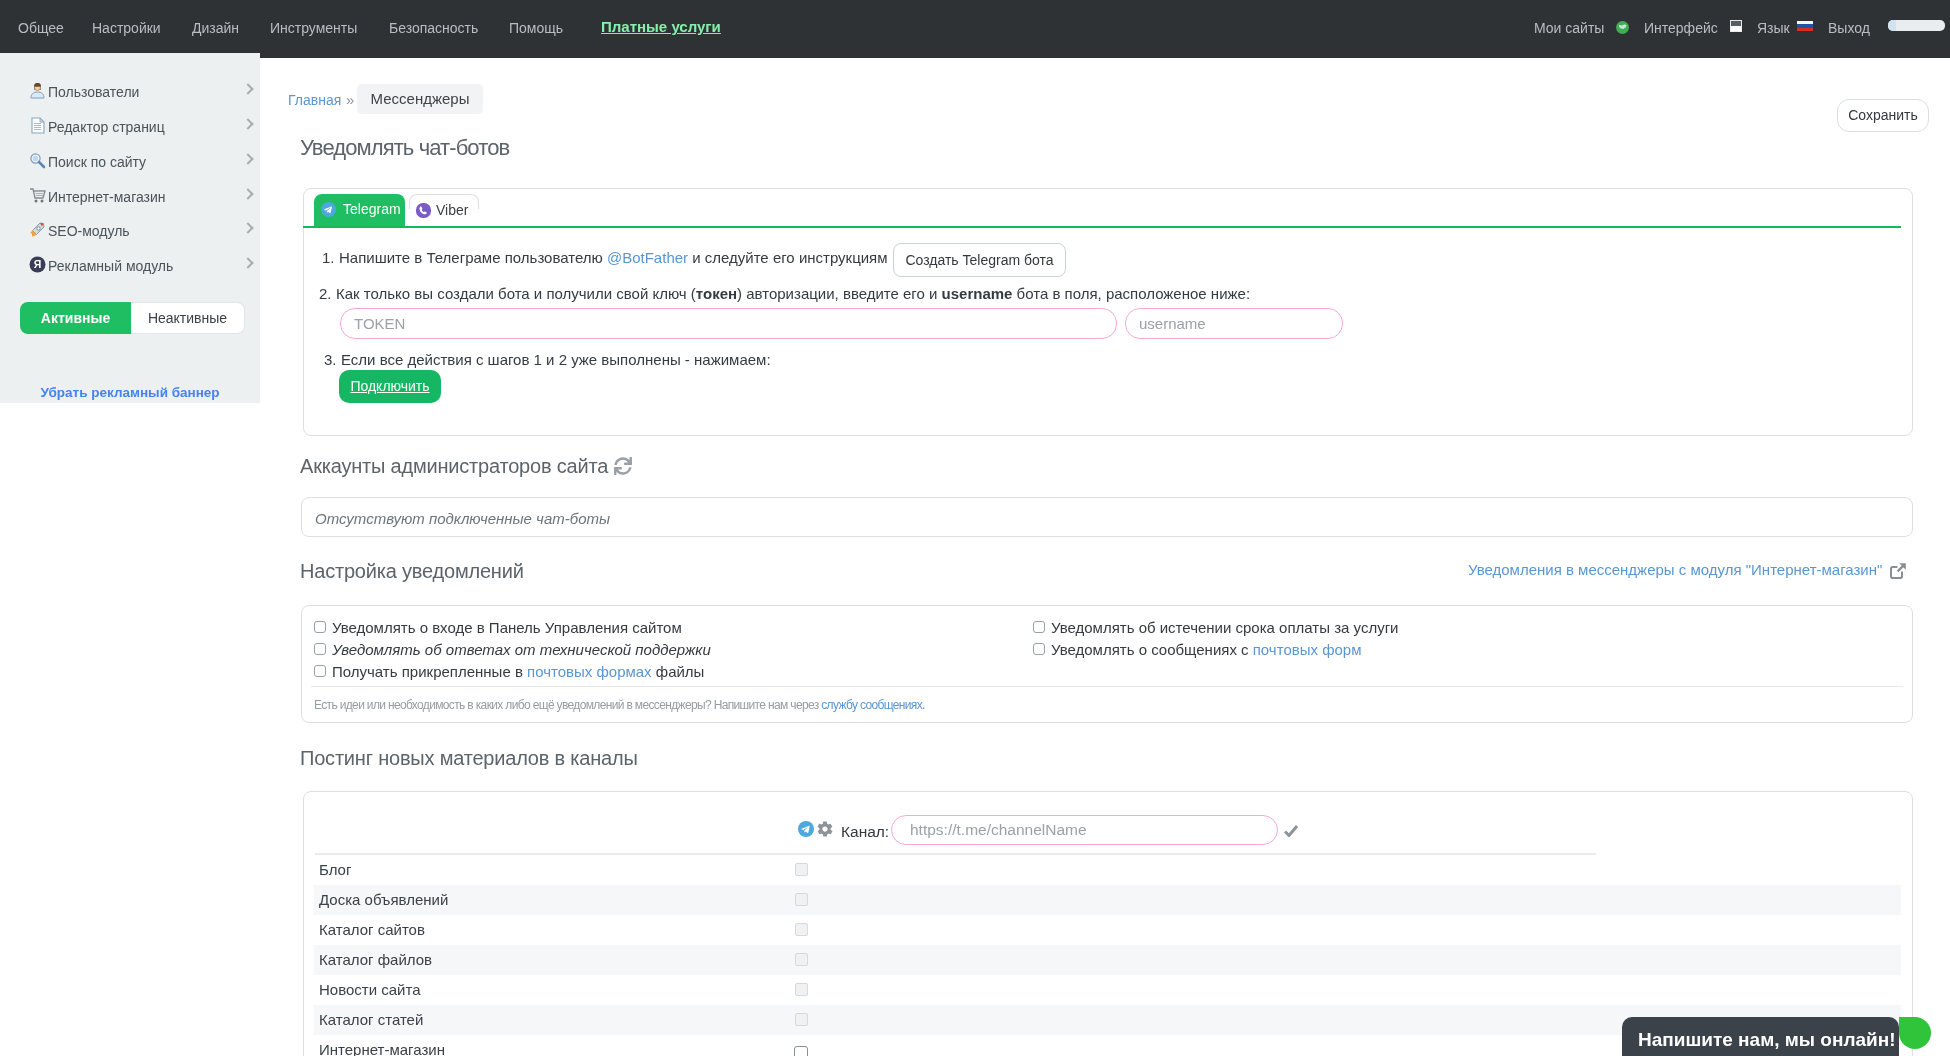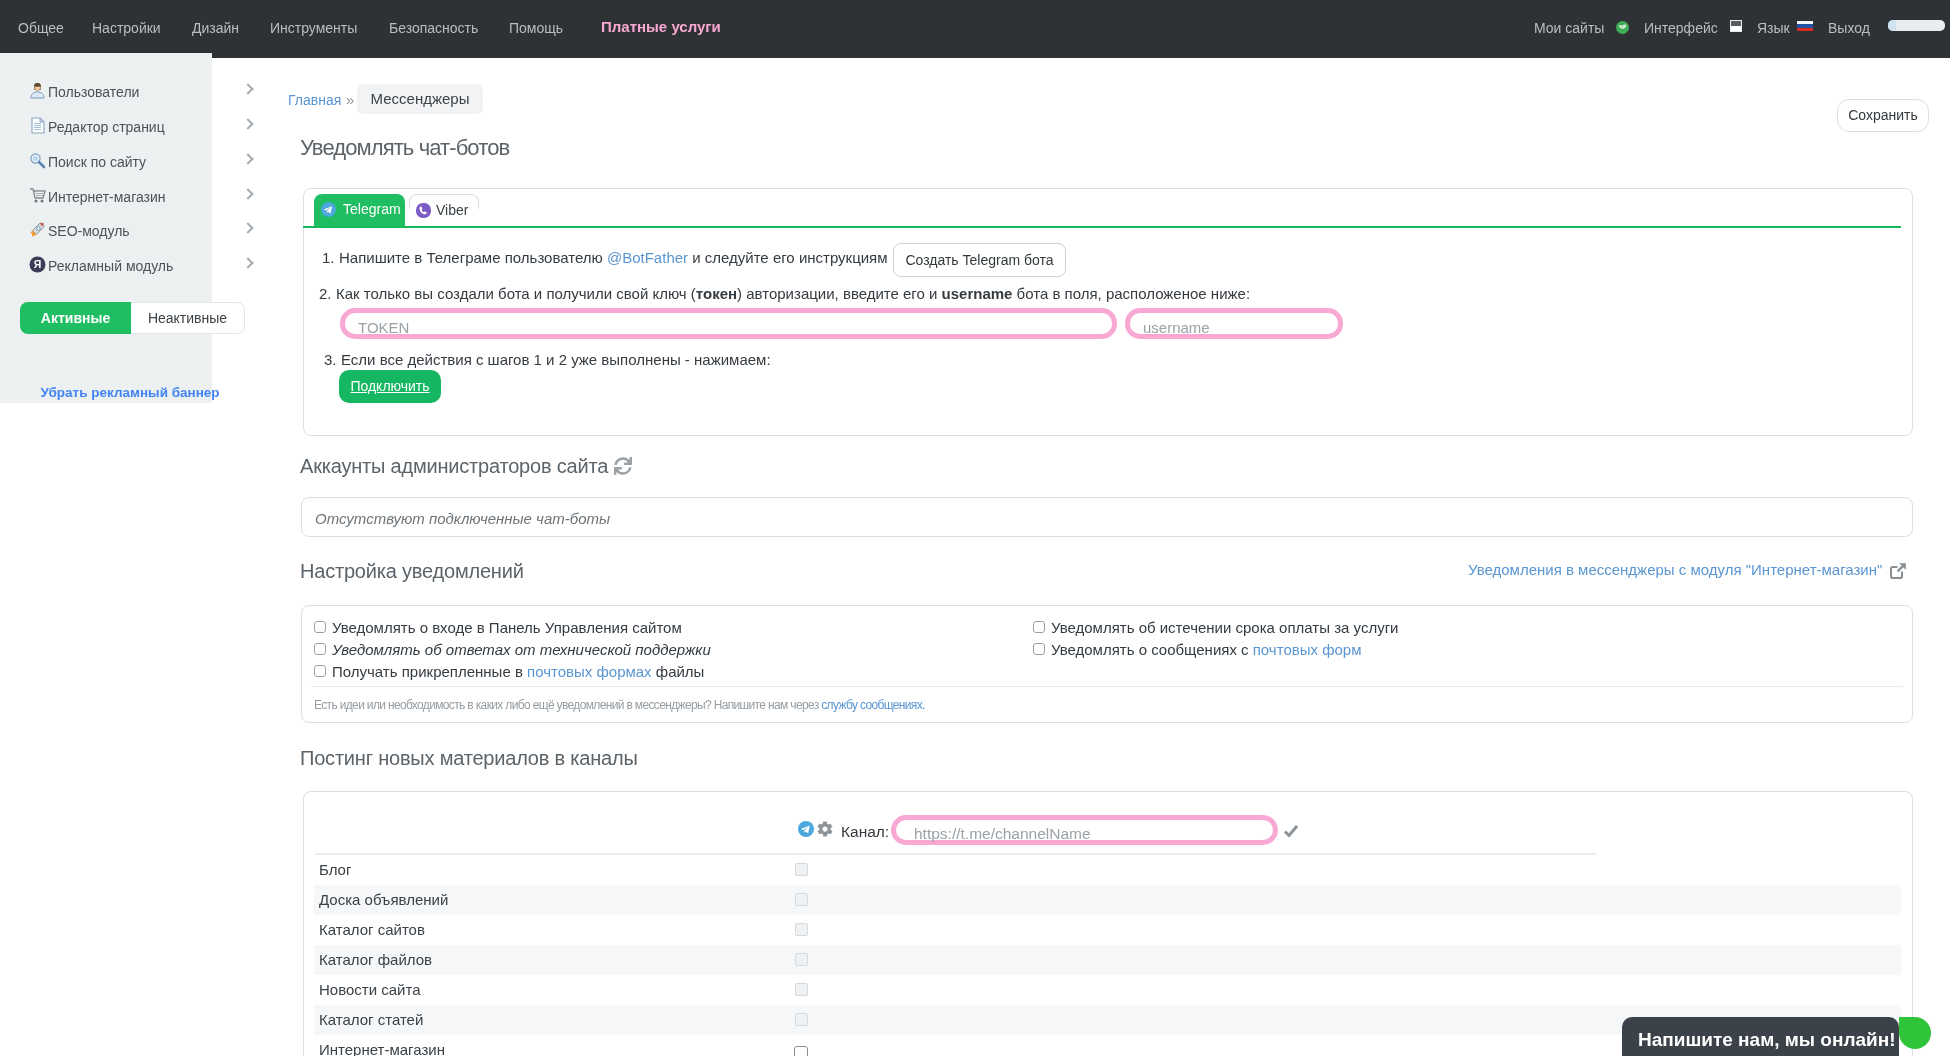--- a/index.html
+++ b/index.html
@@ -2,23 +2,23 @@
 <html lang="ru"><head>
 <meta charset="utf-8">
 <style>
   * { margin:0; padding:0; box-sizing:border-box; }
   html,body { width:1950px; height:1056px; overflow:hidden; background:#fff;
     font-family:"Liberation Sans", sans-serif; }
   .abs { position:absolute; }
   
   #topbar { position:absolute; left:0; top:0; width:1950px; height:58px; background:#2f3235; }
   #topbar .mi { position:absolute; top:18px; font-size:14px; color:#b9bec2; line-height:20px; }
-  #topbar .paid { color:#f9a8d4; font-weight:bold; font-size:15px !important; top:17px !important; }
+  #topbar .paid { color:#86efac; font-weight:bold; font-size:15px !important; top:17px !important;text-decoration:underline; }
   
-  #sidebar { position:absolute; left:0; top:53px; width:212px; height:350px; background:#edf0f1; }
+  #sidebar { position:absolute; left:0; top:53px; width:260px; height:350px; background:#edf0f1; }
   .sitem { position:absolute; left:0; width:260px; height:20px; }
   .sitem .txt { position:absolute; left:48px; top:1px; font-size:14px; color:#4a5359; line-height:20px; }
   .sitem .ic { position:absolute; left:29px; top:1px; width:17px; height:17px; }
   .chev { position:absolute; right:8px; top:4px; width:8px; height:8px;
     border-right:2px solid #a7aeb3; border-top:2px solid #a7aeb3; transform:rotate(45deg); }
   #tgl { position:absolute; left:20px; top:249px; width:225px; height:32px; }
   #tgl .g { position:absolute; left:0; top:0; width:111px; height:32px; background:#1fbe63;
     border-radius:8px 0 0 8px; color:#fff; font-size:14px; line-height:32px; text-align:center; }
   #tgl .w { position:absolute; left:111px; top:0; width:114px; height:32px; background:#fff;
     border-radius:0 8px 8px 0; color:#3b4247; font-size:14px; line-height:30px; text-align:center;
@@ -26,21 +26,21 @@
   #banlink { position:absolute; left:0; top:332px; width:260px; text-align:center;
     font-size:13.5px; font-weight:bold; color:#4284f3; }
   
   .h2 { position:absolute; font-size:21px; color:#5c646a; letter-spacing:-0.2px; }
   .box { position:absolute; border:1px solid #dcdfe2; border-radius:8px; background:#fff; }
   .blue { color:#5a96d2; text-decoration:none; }
   .btn-white { position:absolute; background:#fff; border:1px solid #ccd1d5; border-radius:8px;
     font-size:14px; color:#33393d; text-align:center; }
   .btn-green { position:absolute; background:#16b763; border-radius:10px;
     font-size:14px; color:#fff; text-align:center; }
-  .inp { position:absolute; border:5px solid #f9a8d4; border-radius:15px; background:#fff;
+  .inp { position:absolute; border:1px solid #f9a8d4; border-radius:15px; background:#fff;
     font-size:15px; color:#9aa2a8; }
   .t15 { position:absolute; font-size:15px; color:#343b41; line-height:20px; }
   .cb { position:absolute; width:12px; height:12px; background:#fff; border:1.5px solid #99a1a8; border-radius:3px; }
   .cbd { position:absolute; width:13px; height:13px; background:#eff1f2; border:1px solid #d7dadd; border-radius:2px; }
   .stripe { position:absolute; left:10px; width:1587px; height:30px; background:#f6f7f8; }
   .rowtxt { position:absolute; left:15px; font-size:15px; color:#3a4147; line-height:30px; }
 </style>
 </head>
 <body>
 

